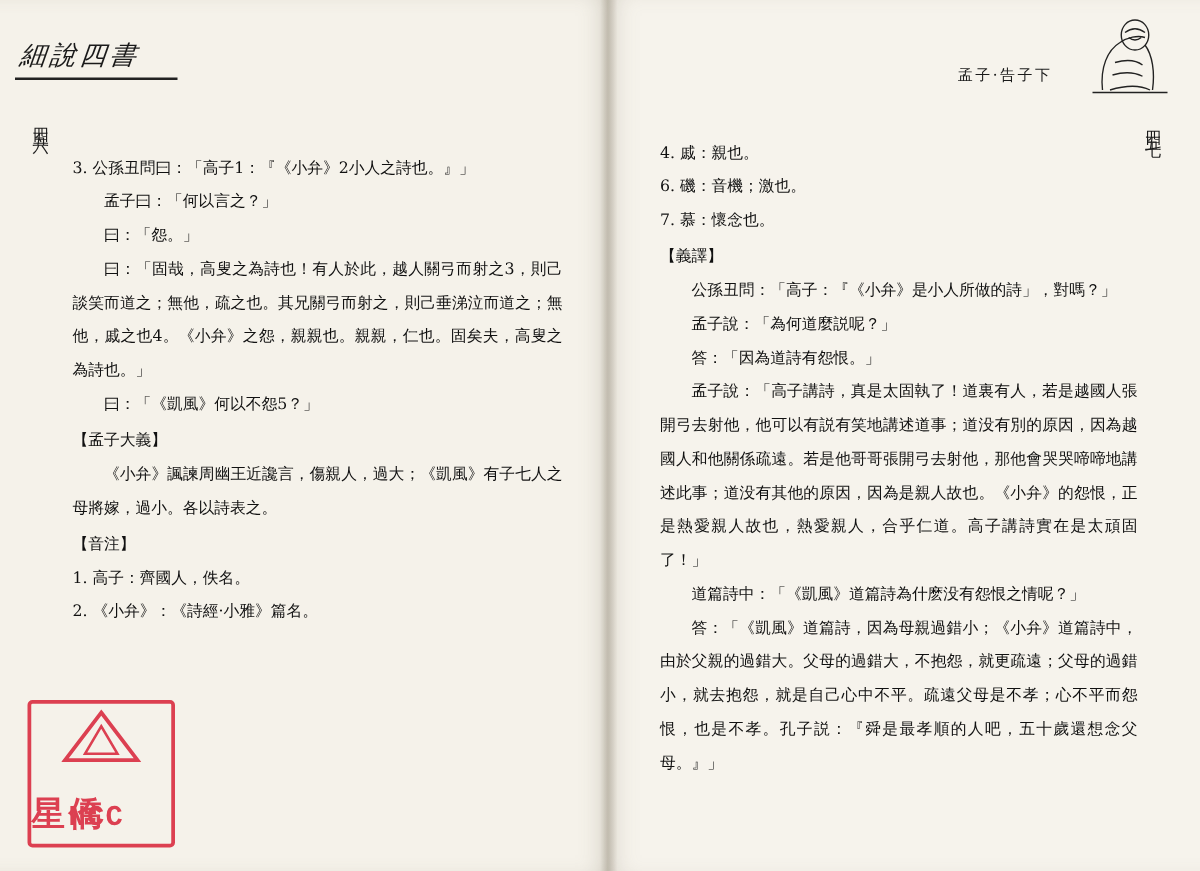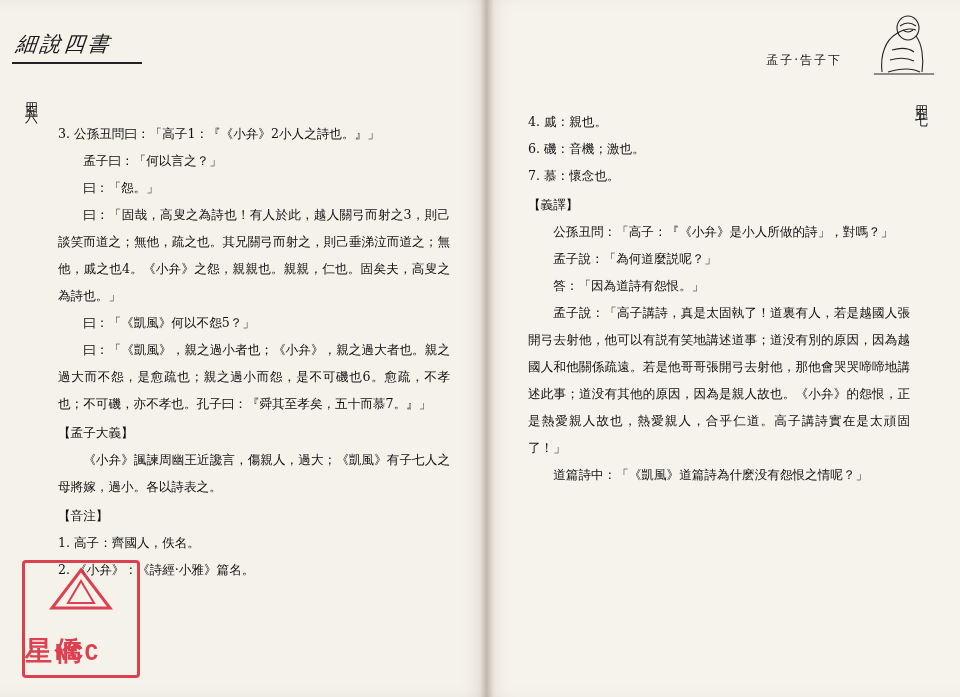--- a/index.html
+++ b/index.html
@@ -200,41 +200,41 @@
 
   <div class="col left">
     <p class="hang">
       <span>3.</span>
       <span>公孫丑問曰：「高子1：『《小弁》2小人之詩也。』」</span>
     </p>
     <p class="indent2">孟子曰：「何以言之？」</p>
     <p class="indent2">曰：「怨。」</p>
     <p class="indent2">曰：「固哉，高叟之為詩也！有人於此，越人關弓而射之3，則己談笑而道之；無他，疏之也。其兄關弓而射之，則己垂涕泣而道之；無他，戚之也4。《小弁》之怨，親親也。親親，仁也。固矣夫，高叟之為詩也。」</p>
     <p class="indent2">曰：「《凱風》何以不怨5？」</p>
-    <p class="indent2">曰：「《凱風》，親之過小者也；《小弁》，親之過大者也。親之過大而不怨，是愈疏也；親之過小而怨，是不可磯也6。愈疏，不孝也；不可磯，亦不孝也。孔子曰：『舜其至孝矣，五十而慕7。』」</p>
 
     <p class="sec-head">【孟子大義】</p>
     <p class="indent2">《小弁》諷諫周幽王近讒言，傷親人，過大；《凱風》有子七人之母將嫁，過小。各以詩表之。</p>
 
     <p class="sec-head">【音注】</p>
     <p class="item">1. 高子：齊國人，佚名。</p>
     <p class="item">2. 《小弁》：《詩經·小雅》篇名。</p>
   </div>
 
   <div class="col right">
     <p class="item">4. 戚：親也。</p>
     <p class="item">6. 磯：音機；激也。</p>
     <p class="item">7. 慕：懷念也。</p>
 
     <p class="sec-head">【義譯】</p>
     <p class="indent2">公孫丑問：「高子：『《小弁》是小人所做的詩」，對嗎？」</p>
     <p class="indent2">孟子說：「為何道麼説呢？」</p>
     <p class="indent2">答：「因為道詩有怨恨。」</p>
     <p class="indent2">孟子說：「高子講詩，真是太固執了！道裏有人，若是越國人張開弓去射他，他可以有説有笑地講述道事；道没有別的原因，因為越國人和他關係疏遠。若是他哥哥張開弓去射他，那他會哭哭啼啼地講述此事；道没有其他的原因，因為是親人故也。《小弁》的怨恨，正是熱愛親人故也，熱愛親人，合乎仁道。高子講詩實在是太頑固了！」</p>
     <p class="indent2">道篇詩中：「《凱風》道篇詩為什麽没有怨恨之情呢？」</p>
+    <p class="indent2">答：「《凱風》道篇詩，因為母親過錯小；《小弁》道篇詩中，由於父親的過錯大。父母的過錯大，不抱怨，就更疏遠；父母的過錯小，就去抱怨，就是自己心中不平。疏遠父母是不孝；心不平而怨恨，也是不孝。孔子説：『舜是最孝順的人吧，五十歲還想念父母。』」</p>
   </div>
 
   <div class="ncc">
     <svg class="ncc-tri-svg" width="64" height="44" viewBox="0 0 64 44">
       <polygon points="32,3 61,41 3,41" fill="none" stroke="#d9283c" stroke-width="3"></polygon>
       <polygon points="32,14 45,36 19,36" fill="none" stroke="#d9283c" stroke-width="2"></polygon>
     </svg>
     <div class="ncc-word">NCC</div>
     <div class="ncc-cn">星僑</div>
   </div>

